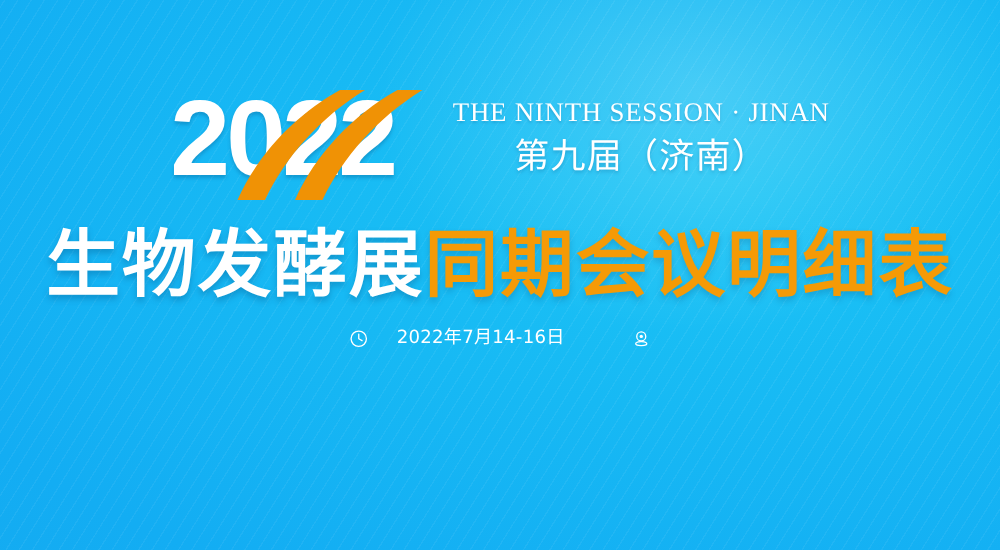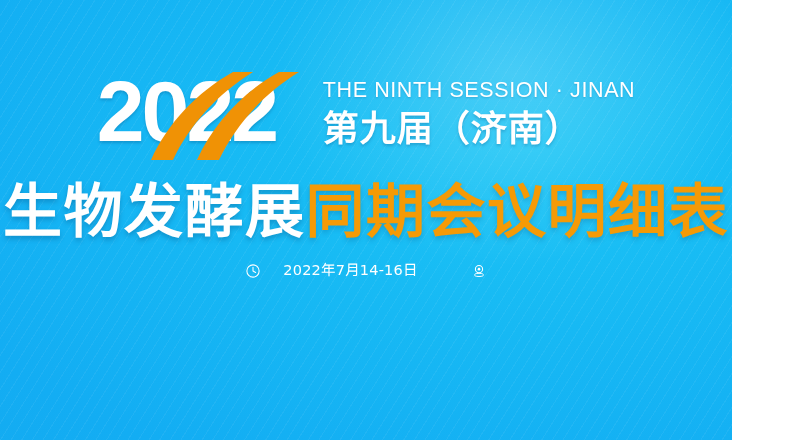--- a/index.html
+++ b/index.html
@@ -7,21 +7,21 @@
     margin: 0;
     padding: 0;
     background: #ffffff;
   }
   body {
     font-family: "Liberation Sans", "DejaVu Sans", sans-serif;
   }
 
   .banner {
     position: relative;
-    width: 732px;
+    width: 800px;
     height: 440px;
     overflow: hidden;
     background: radial-gradient(130% 120% at 72% 34%, #1CC5F5 0%, #17B9F4 34%, #13ADF3 68%, #15A9EE 100%);
   }
 
   
   .banner::before {
     content: "";
     position: absolute;
     inset: -40px;
@@ -90,39 +90,40 @@
     width: 216px;
     height: 96px;
     pointer-events: none;
   }
 
   .session-block {
     flex: none;
     padding-top: 2px;
   }
   .session-en {
-    font-family: Liberation Sans, sans-serif;
+    font-family: Liberation Serif, serif;
     font-size: 21.5px;
     font-weight: 400;
     letter-spacing: 0.6px;
     color: #ffffff;
     line-height: 1;
     margin-bottom: 9px;
     text-shadow: 0 1px 2px rgba(0,70,120,0.22);
     white-space: nowrap;
   }
   .session-cn {
     font-family: "DejaVu Sans", "Liberation Sans", sans-serif;
-    font-size: 36px;
-    font-weight: 700;
+    font-size: 28px;
+    font-weight: 400;
     letter-spacing: 1px;
     color: #ffffff;
     line-height: 1;
     text-shadow: 0 2px 3px rgba(0,70,120,0.26);
     white-space: nowrap;
+    text-align: center;
   }
 
   
   .main-title {
     position: absolute;
     left: 0;
     right: 0;
     top: 182px;
     text-align: center;
     font-family: "DejaVu Sans", "Liberation Sans", sans-serif;

